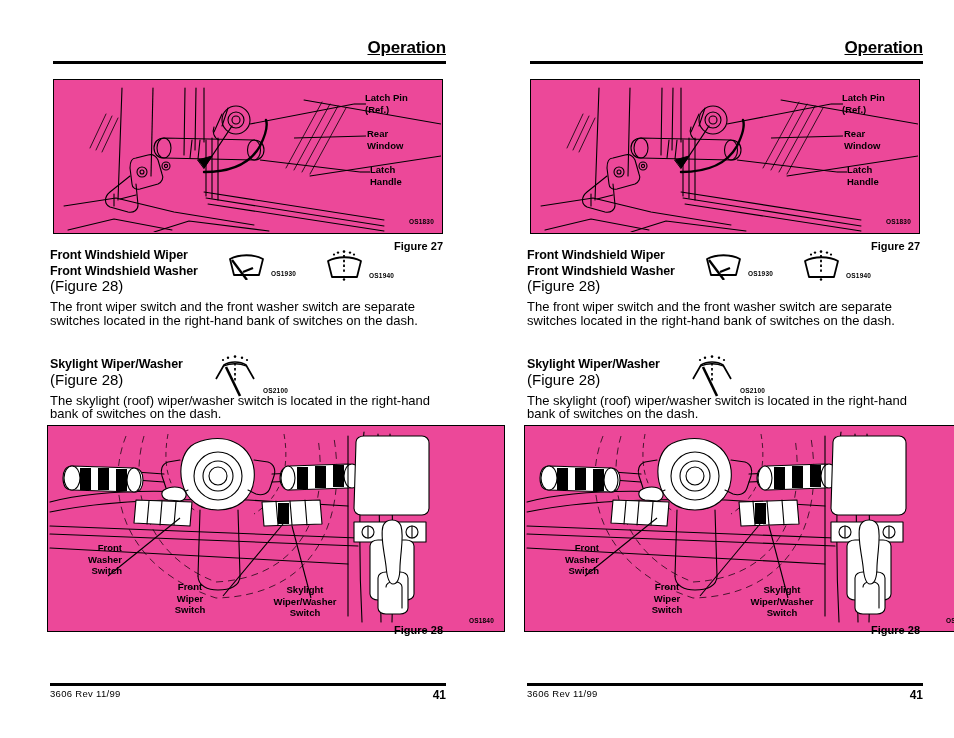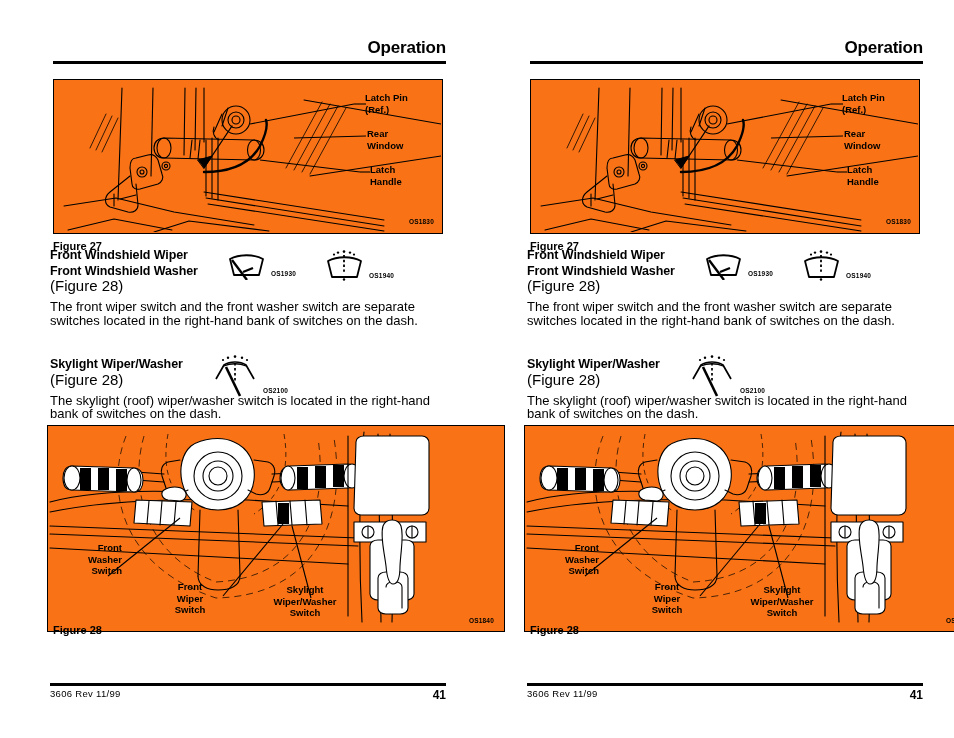--- a/index.html
+++ b/index.html
@@ -26,42 +26,43 @@
   .header {
     position: absolute;
     left: 53px; top: 38px; width: 393px;
   }
   .header-title {
     font-size: 17px;
     font-weight: bold;
     text-align: right;
     letter-spacing: -0.2px;
     line-height: 20px;
+    text-decoration: underline;
   }
   .header-rule {
     margin-top: 3px;
     height: 3px;
     background: #000;
   }
 
   
   .figure-box {
     position: absolute;
     border: 1.5px solid #000;
-    background: #f97316;
+    background: #ec4899;
     overflow: hidden;
   }
   .figure-27-box { left: 53px; top: 79px; width: 390px; height: 155px; }
   .figure-28-box { left: 47px; top: 425px; width: 458px; height: 207px; }
 
   .figure-caption {
     position: absolute;
     width: 390px;
     left: 53px;
-    text-align: left;
+    text-align: right;
     font-size: 11px;
     font-weight: bold;
   }
   .cap-27 { top: 240px; }
   .cap-28 { top: 624px; }
 
   .fig-code {
     position: absolute;
     font-size: 6.5px;
     font-weight: bold;

